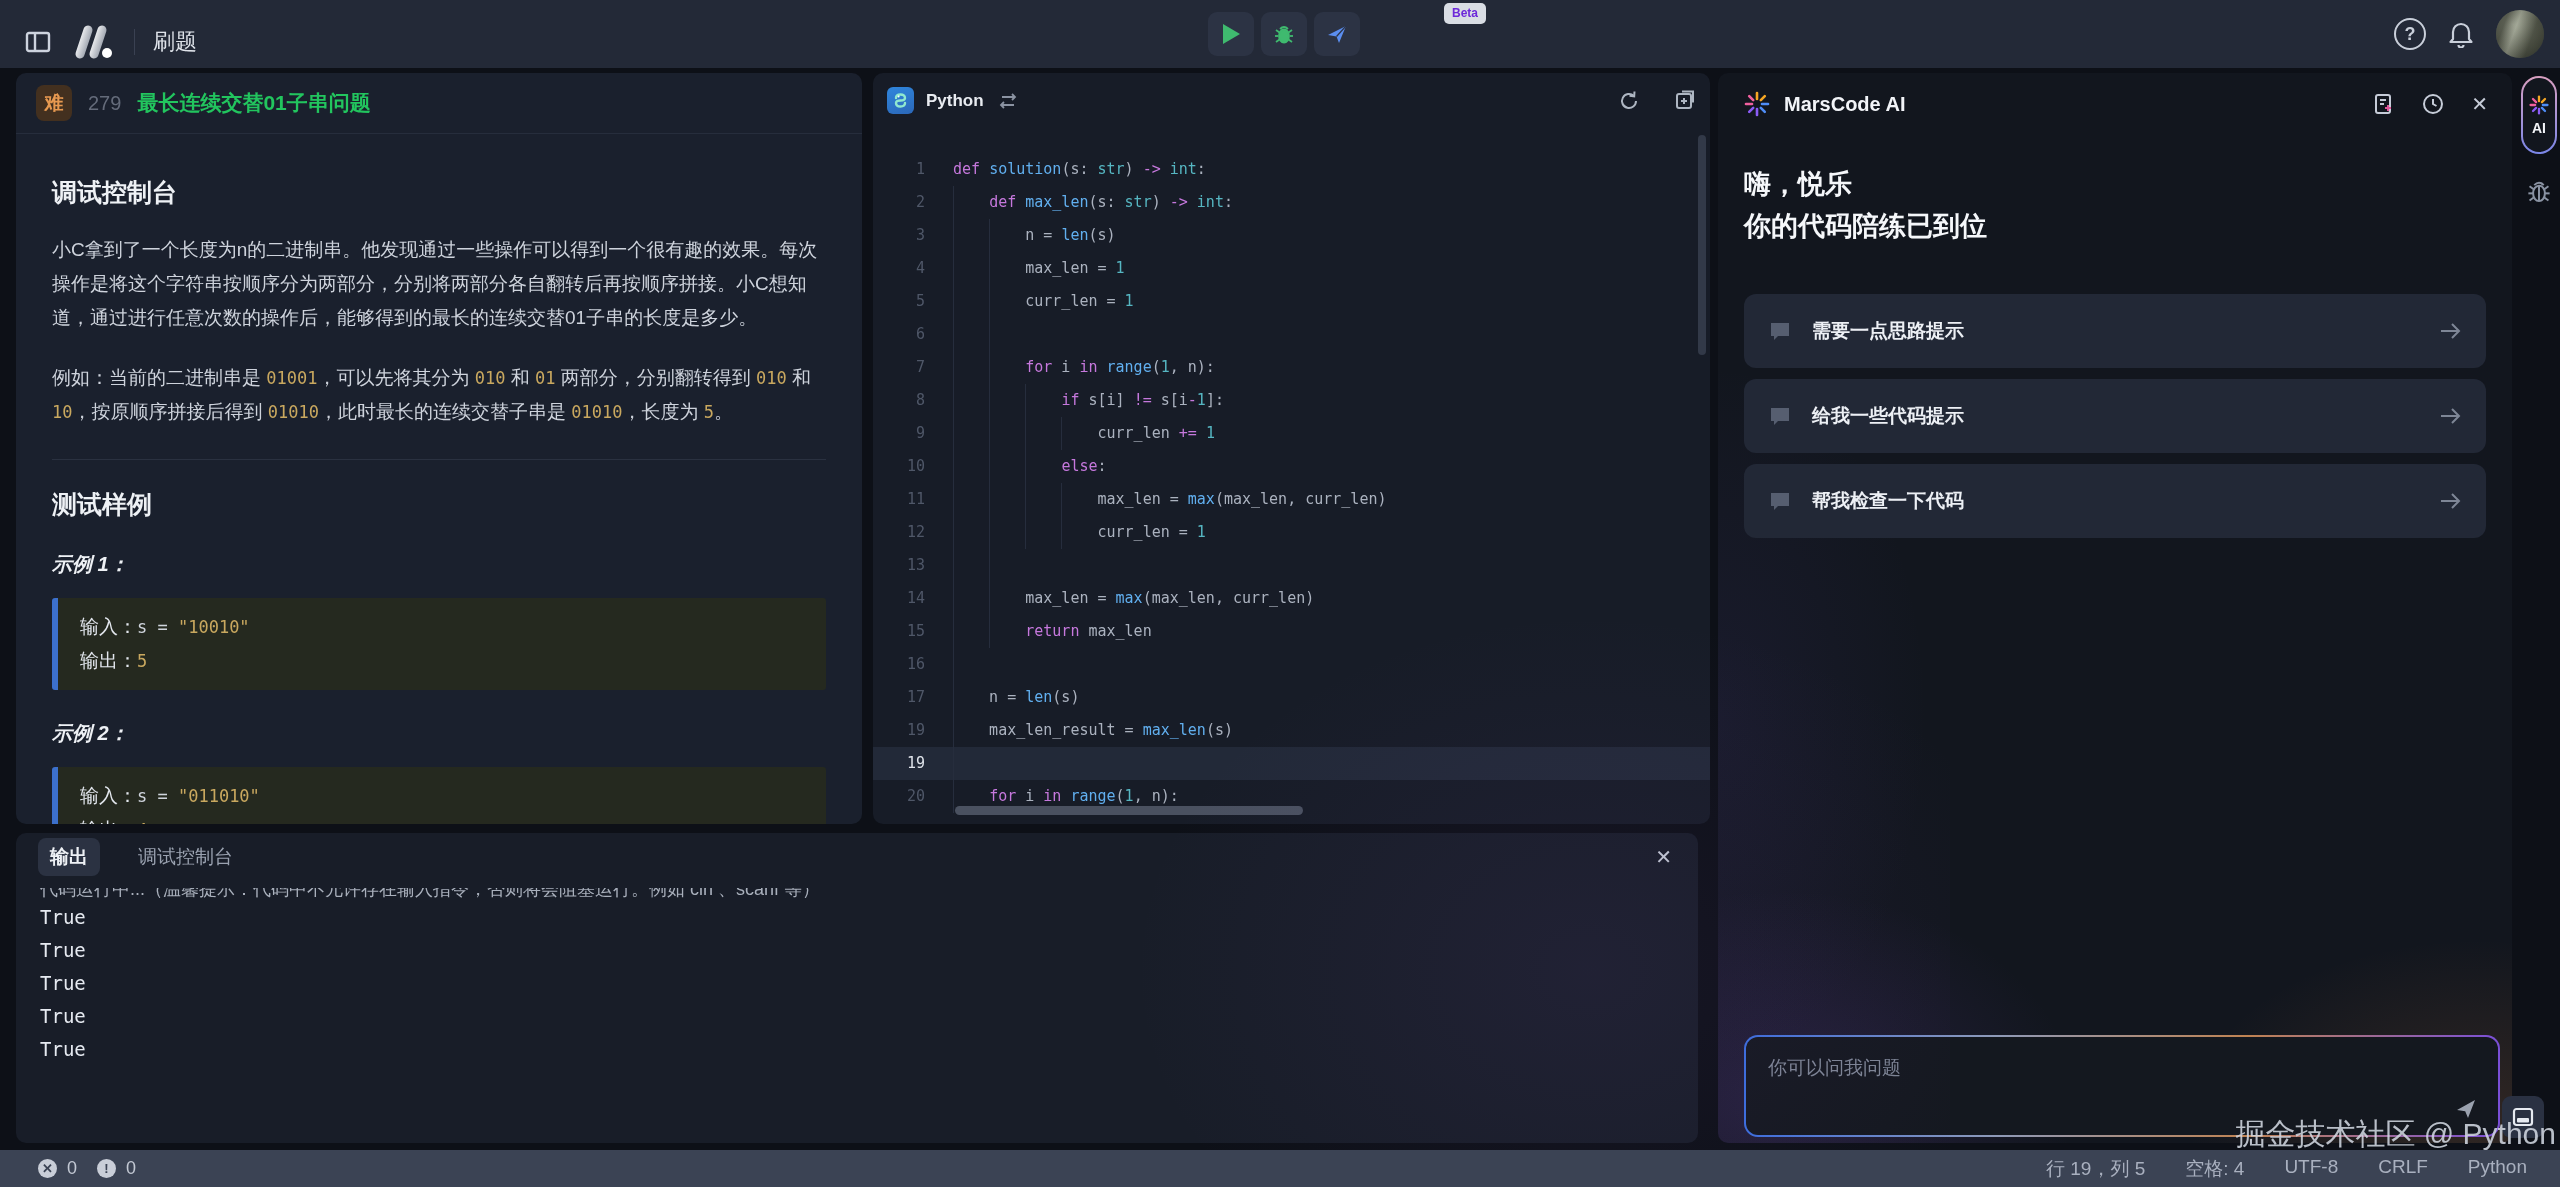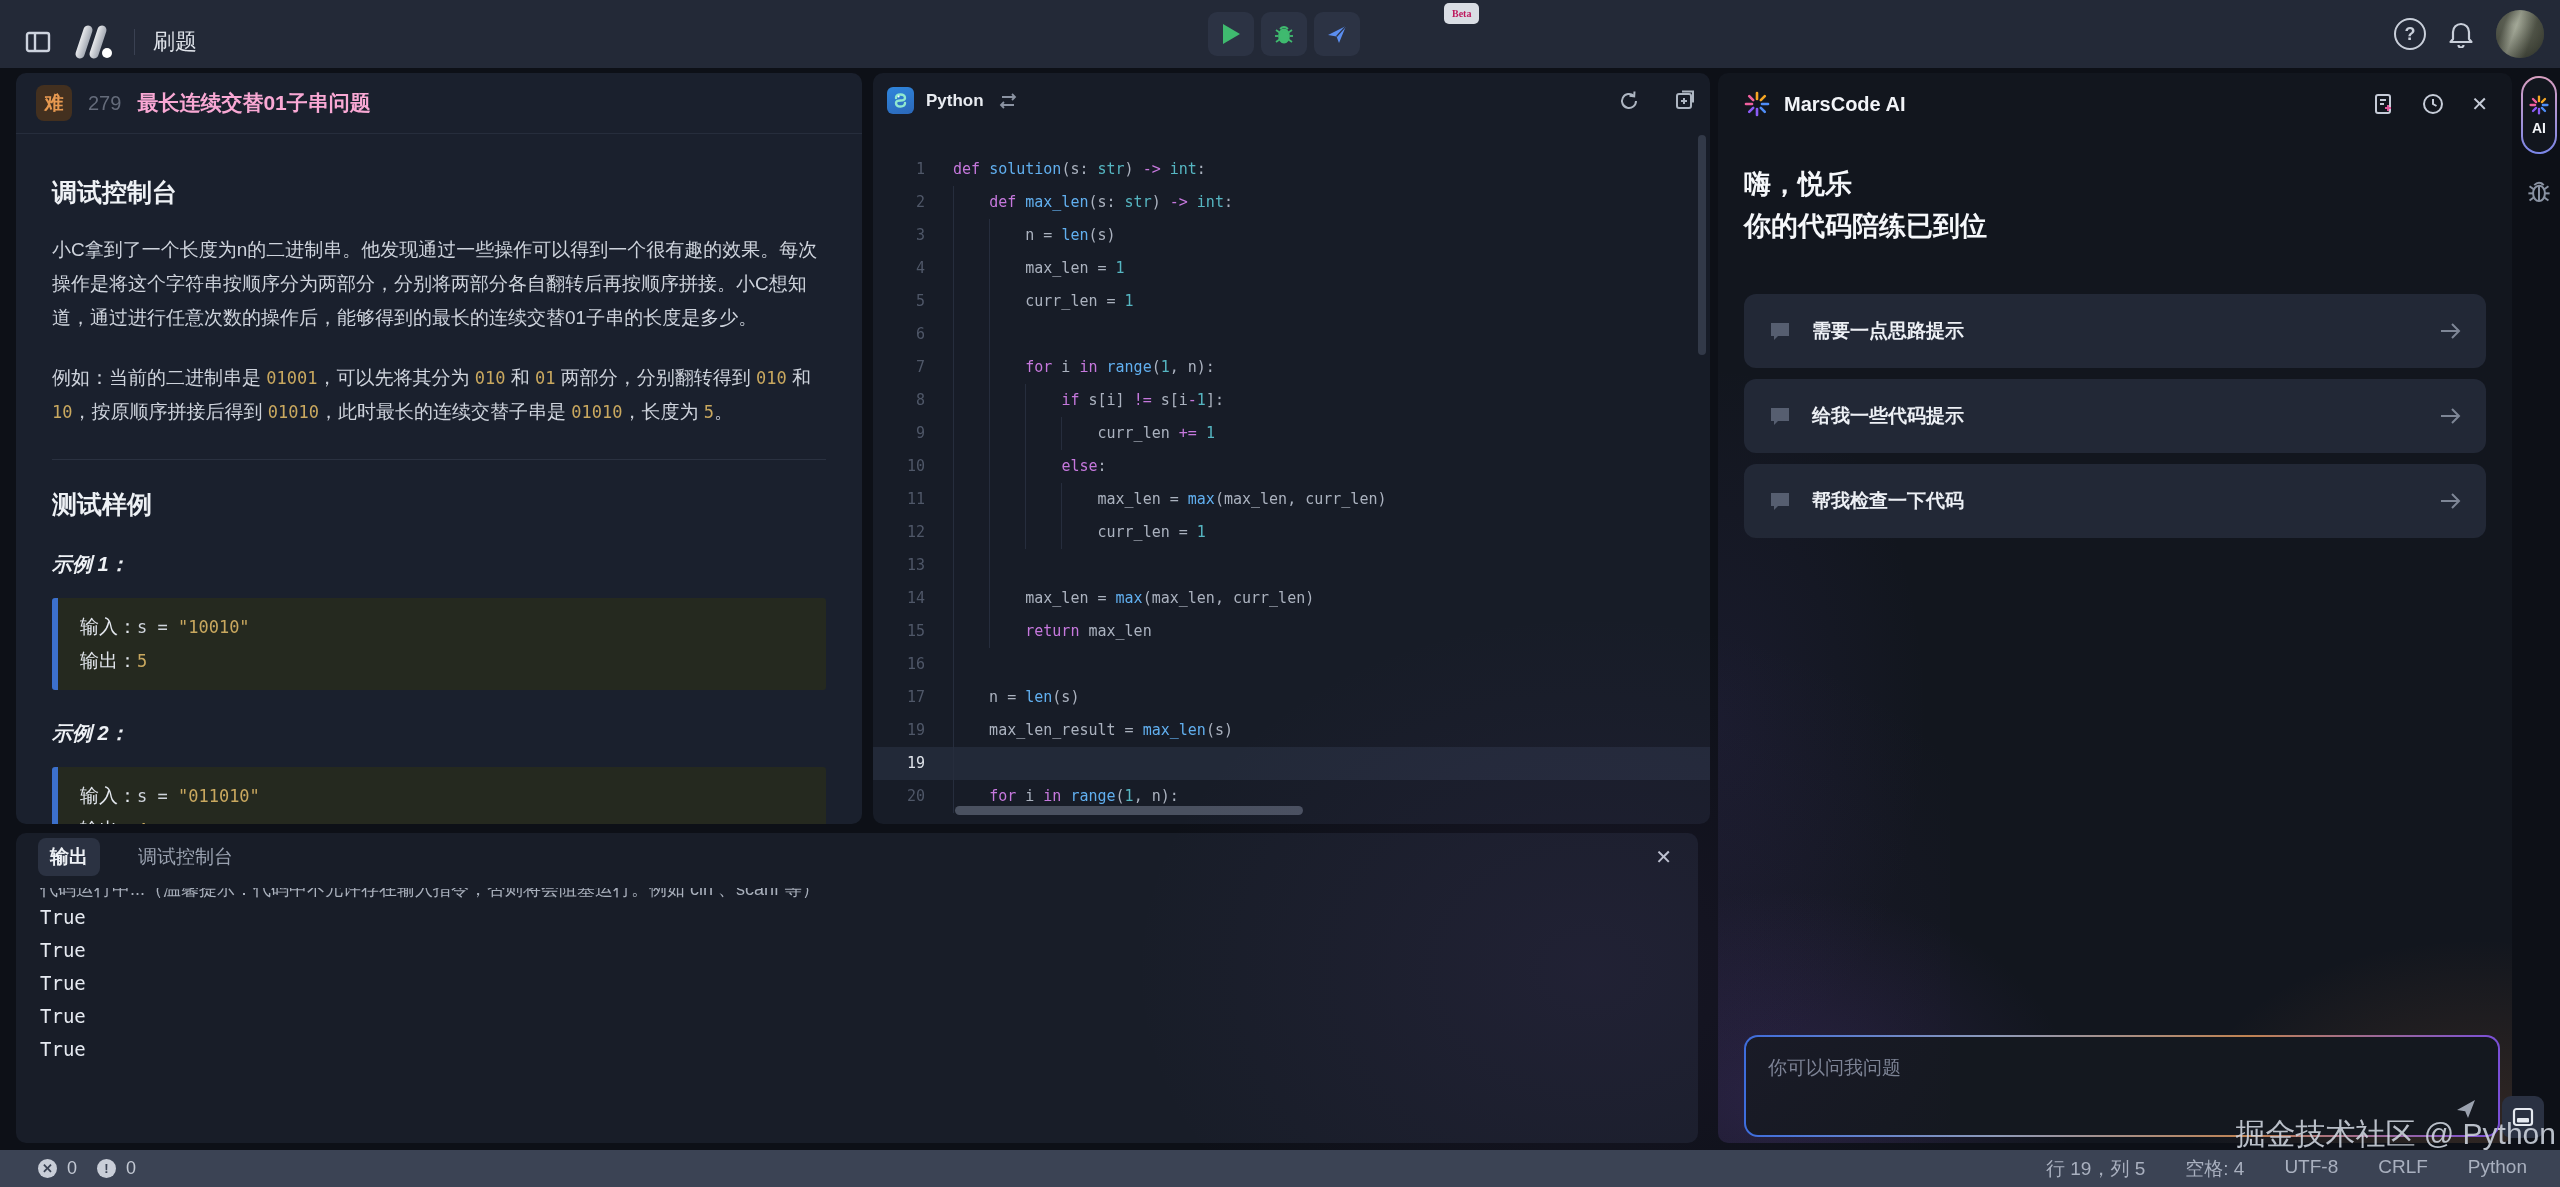--- a/index.html
+++ b/index.html
@@ -8,38 +8,38 @@
   #app::after{content:"";position:absolute;left:1050px;top:550px;width:900px;height:600px;
        background:radial-gradient(ellipse at 60% 70%, rgba(110,70,160,0.10), rgba(0,0,0,0) 60%);pointer-events:none;}
 
   
   .topbar{position:absolute;left:0;top:0;width:2560px;height:68px;background:#232937;}
   .tb-left{position:absolute;left:24px;top:0;height:84px;display:flex;align-items:center;gap:18px;}
   .tb-sep{width:1px;height:26px;background:#3a4152;}
   .tb-app{font-size:22px;color:#dfe3ea;}
   .run-group{position:absolute;left:1208px;top:12px;display:flex;gap:7px;}
   .run-btn{width:46px;height:44px;border-radius:9px;background:#2c3344;display:flex;align-items:center;justify-content:center;position:relative;cursor:pointer;}
-  .beta-badge{position:absolute;left:130px;top:-9px;background:#d9dde4;color:#be185d;font-size:10px;font-weight:bold;
-       padding:2px 8px;border-radius:5px;line-height:17px;font-family:Liberation Serif, serif;}
+  .beta-badge{position:absolute;left:130px;top:-9px;background:#d9dde4;color:#6d28d9;font-size:12px;font-weight:bold;
+       padding:2px 8px;border-radius:5px;line-height:17px;}
   .tb-right{position:absolute;right:16px;top:0;height:68px;display:flex;align-items:center;gap:22px;}
   .help-circle{width:28px;height:28px;border-radius:50%;border:2.5px solid #c9cfda;color:#c9cfda;
        display:flex;align-items:center;justify-content:center;font-size:18px;font-weight:bold;}
   .avatar{width:48px;height:48px;border-radius:50%;background:radial-gradient(circle at 35% 30%,#9aa08c,#6a6f5e 55%,#3f4438);overflow:hidden;}
   .avatar::after{content:"";display:block;width:100%;height:100%;background:linear-gradient(110deg,rgba(0,0,0,0.35) 20%,rgba(255,255,255,0.15) 40%,rgba(0,0,0,0.3) 70%);}
 
   
   .panel{position:absolute;background:#1a202d;border-radius:10px;}
 
   
   #problem{left:16px;top:73px;width:846px;height:751px;overflow:hidden;}
   .prob-head{height:60px;border-bottom:1px solid #262d3c;display:flex;align-items:center;padding:0 20px;gap:16px;}
   .diff-badge{width:36px;height:36px;border-radius:8px;background:#43301f;color:#e79950;font-size:19px;font-weight:bold;
        display:flex;align-items:center;justify-content:center;}
   .prob-id{color:#646b7a;font-size:20px;}
-  .prob-title{color:#f9a8d4;font-size:21px;font-weight:bold;}
+  .prob-title{color:#22c55e;font-size:21px;font-weight:bold;}
   .prob-body{padding:30px 36px 0 36px;}
   .h-section{font-size:25px;font-weight:bold;color:#eef1f5;margin:28px 0 24px 0;}
   .h-section.first{margin-top:12px;}
   .p-desc{font-size:19px;line-height:34px;color:#ced3dc;margin:0 0 26px 0;max-width:778px;}
   .inline-code{font-family:"DejaVu Sans Mono",monospace;color:#c9a85f;font-size:17px;}
   .hr{height:1px;background:#2a3140;margin:30px 0 6px 0;}
   .ex-label{font-size:20px;font-weight:bold;font-style:italic;color:#eef1f5;margin:30px 0 20px 0;}
   .quote{background:#25291f;border-left:6px solid #3c70cc;border-radius:3px;padding:12px 22px;max-width:740px;}
   .quote .ln{font-size:19px;line-height:33px;color:#e3e7ee;}
   .q-code{font-family:"DejaVu Sans Mono",monospace;font-size:17px;color:#cfd4dc;}

